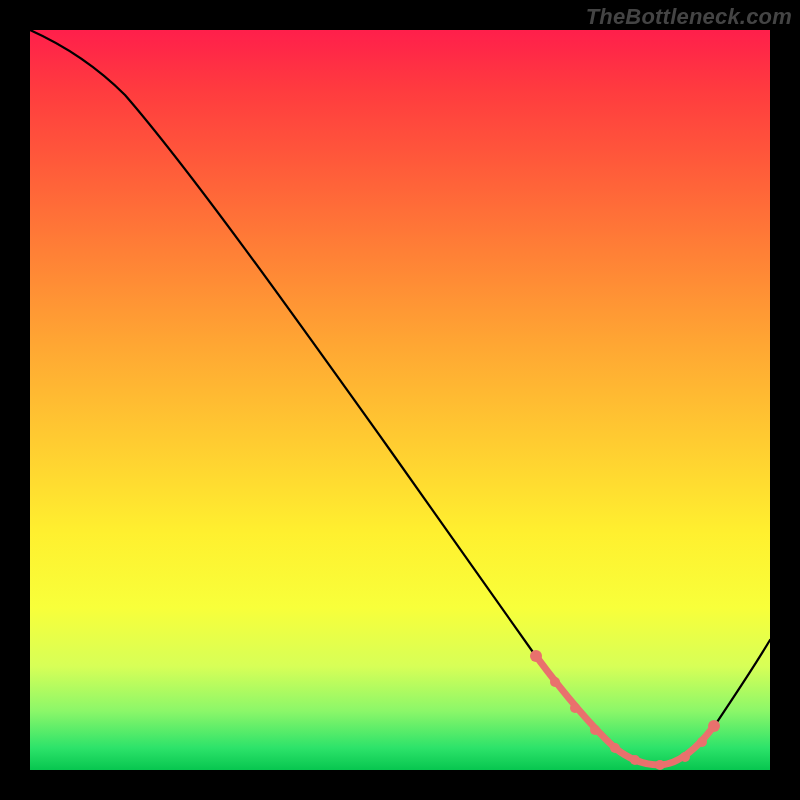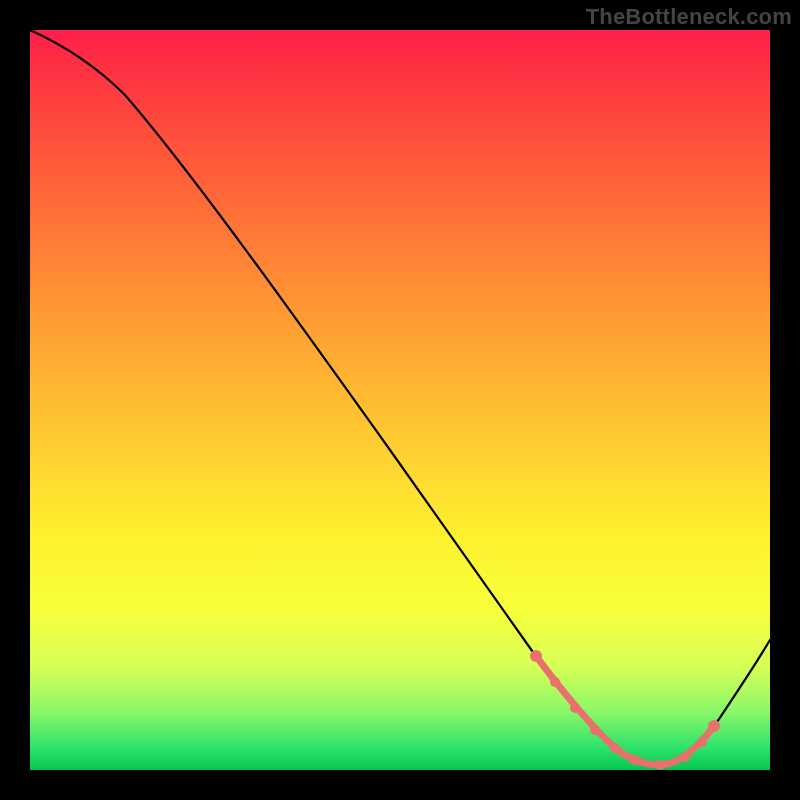--- a/index.html
+++ b/index.html
@@ -9,20 +9,21 @@
     height: 800px;
     background: #000;
     overflow: hidden;
     font-family: Arial, Helvetica, sans-serif;
   }
   .frame {
     position: relative;
     width: 800px;
     height: 684px;
     background: #000;
+    font-style: italic;
   }
   .watermark {
     position: absolute;
     top: 4px;
     right: 8px;
     color: #444;
     font-size: 22px;
     font-weight: 600;
     letter-spacing: 0.2px;
     user-select: none;

